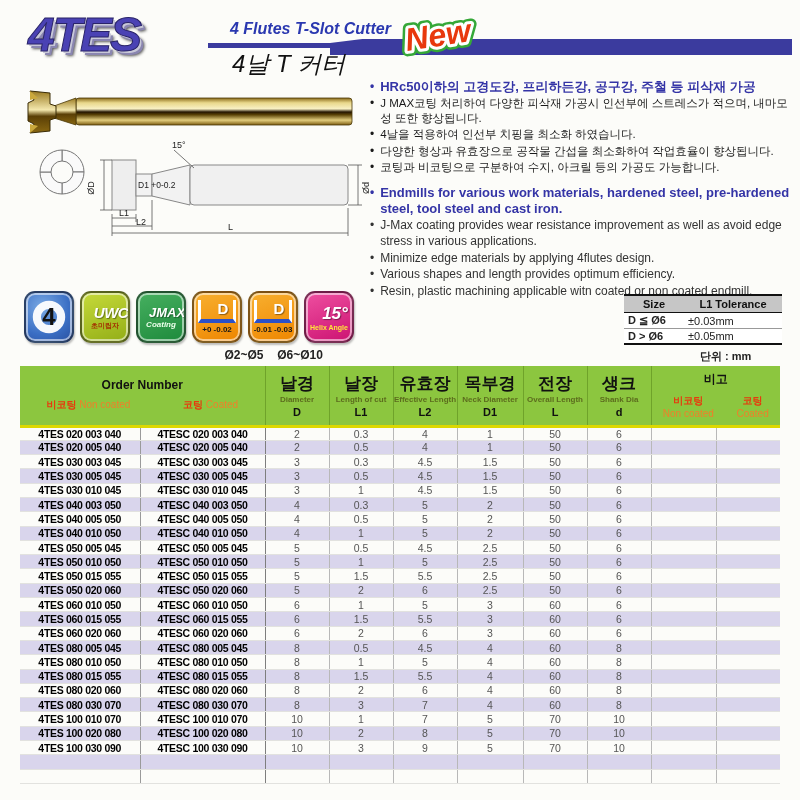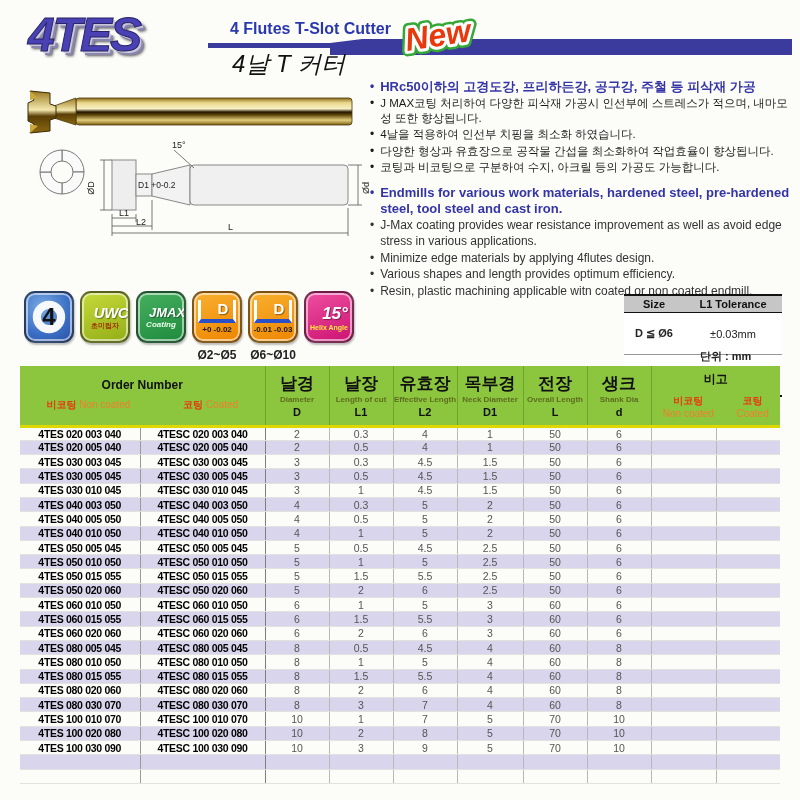--- a/index.html
+++ b/index.html
@@ -9,21 +9,21 @@
   
   .logo {
     position: absolute; left: 28px; top: 7px;
     font-size: 48px; font-weight: 900; font-style: italic;
     color: #4a42b4; letter-spacing: -2px;
     text-shadow: 2px 2px 0 #c8c8d8, 4px 4px 0 #8a86b0, 5px 5px 3px #555;
     -webkit-text-stroke: 1px #2a2468;
   }
   .sub-en {
     position: absolute; left: 230px; top: 20px;
-    font-size: 16px; font-weight: 700; color: #2a38b0;
+    font-size: 16px; font-weight: 700; font-style: italic; color: #2a38b0;
   }
   .band-thin { position: absolute; left: 208px; top: 43px; width: 135px; height: 5px; background: #3b3b9e; }
   .band-main {
     position: absolute; left: 330px; top: 39px; width: 462px; height: 16px;
     background: #3b3b9e;
     clip-path: polygon(0% 25%, 7% 0%, 100% 0%, 100% 100%, 0% 100%);
   }
   .sub-ko {
     position: absolute; left: 232px; top: 48px;
     font-size: 24px; font-weight: 400; font-style: italic; color: #111;
@@ -70,31 +70,31 @@
   .b-blue .four {
     position: relative; z-index: 1; font-size: 24px; font-weight: 900; color: #111;
   }
   .swirl { position: absolute; inset: 0; display: flex; align-items: center; justify-content: center; }
   .d-glyph {
     border-left: 3px solid #fff; border-right: 3px solid #fff; border-bottom: 4px solid #2a50c8;
     padding: 0 5px 1px 5px; margin-bottom: 2px;
   }
   .d-glyph .big { font-size: 15px; font-style: normal; }
   .b-d .small { font-size: 8px; font-weight: 700; color: #181818; }
-  .badge-caption { position: absolute; top: 348px; font-size: 12px; font-weight: 700; color: #222; width: 50px; text-align: center; }
+  .badge-caption { position: absolute; top: 348px; font-size: 12px; font-weight: 700; color: #222; width: 50px; text-align: center; margin-left: 27px; }
   .cap-1 { left: 192px; } .cap-2 { left: 248px; }
 
   
   .tol-table {
     position: absolute; left: 624px; top: 294px; width: 158px;
     border-collapse: collapse; font-size: 11px;
     border-top: 2px solid #111; border-bottom: 2px solid #111;
   }
   .tol-table th { background: #c6c6c6; font-weight: 700; color: #111; padding: 2px 4px; border-bottom: 1.5px solid #111; }
-  .tol-table td { background: #fff; text-align: center; padding: 14px 4px; border-bottom: 1px solid #999; color: #222; }
+  .tol-table td { background: #fff; text-align: left; padding: 1px 4px; border-bottom: 1px solid #999; color: #222; }
   .tol-table td.sz { font-weight: 700; }
   .tol-table tr:last-child td { border-bottom: none; }
   .unit-note { position: absolute; left: 700px; top: 349px; font-size: 11px; font-weight: 700; color: #222; }
 
   
   .spec {
     position: absolute; left: 20px; top: 366px; width: 760px;
     border-collapse: collapse; table-layout: fixed;
   }
   .spec thead th {

